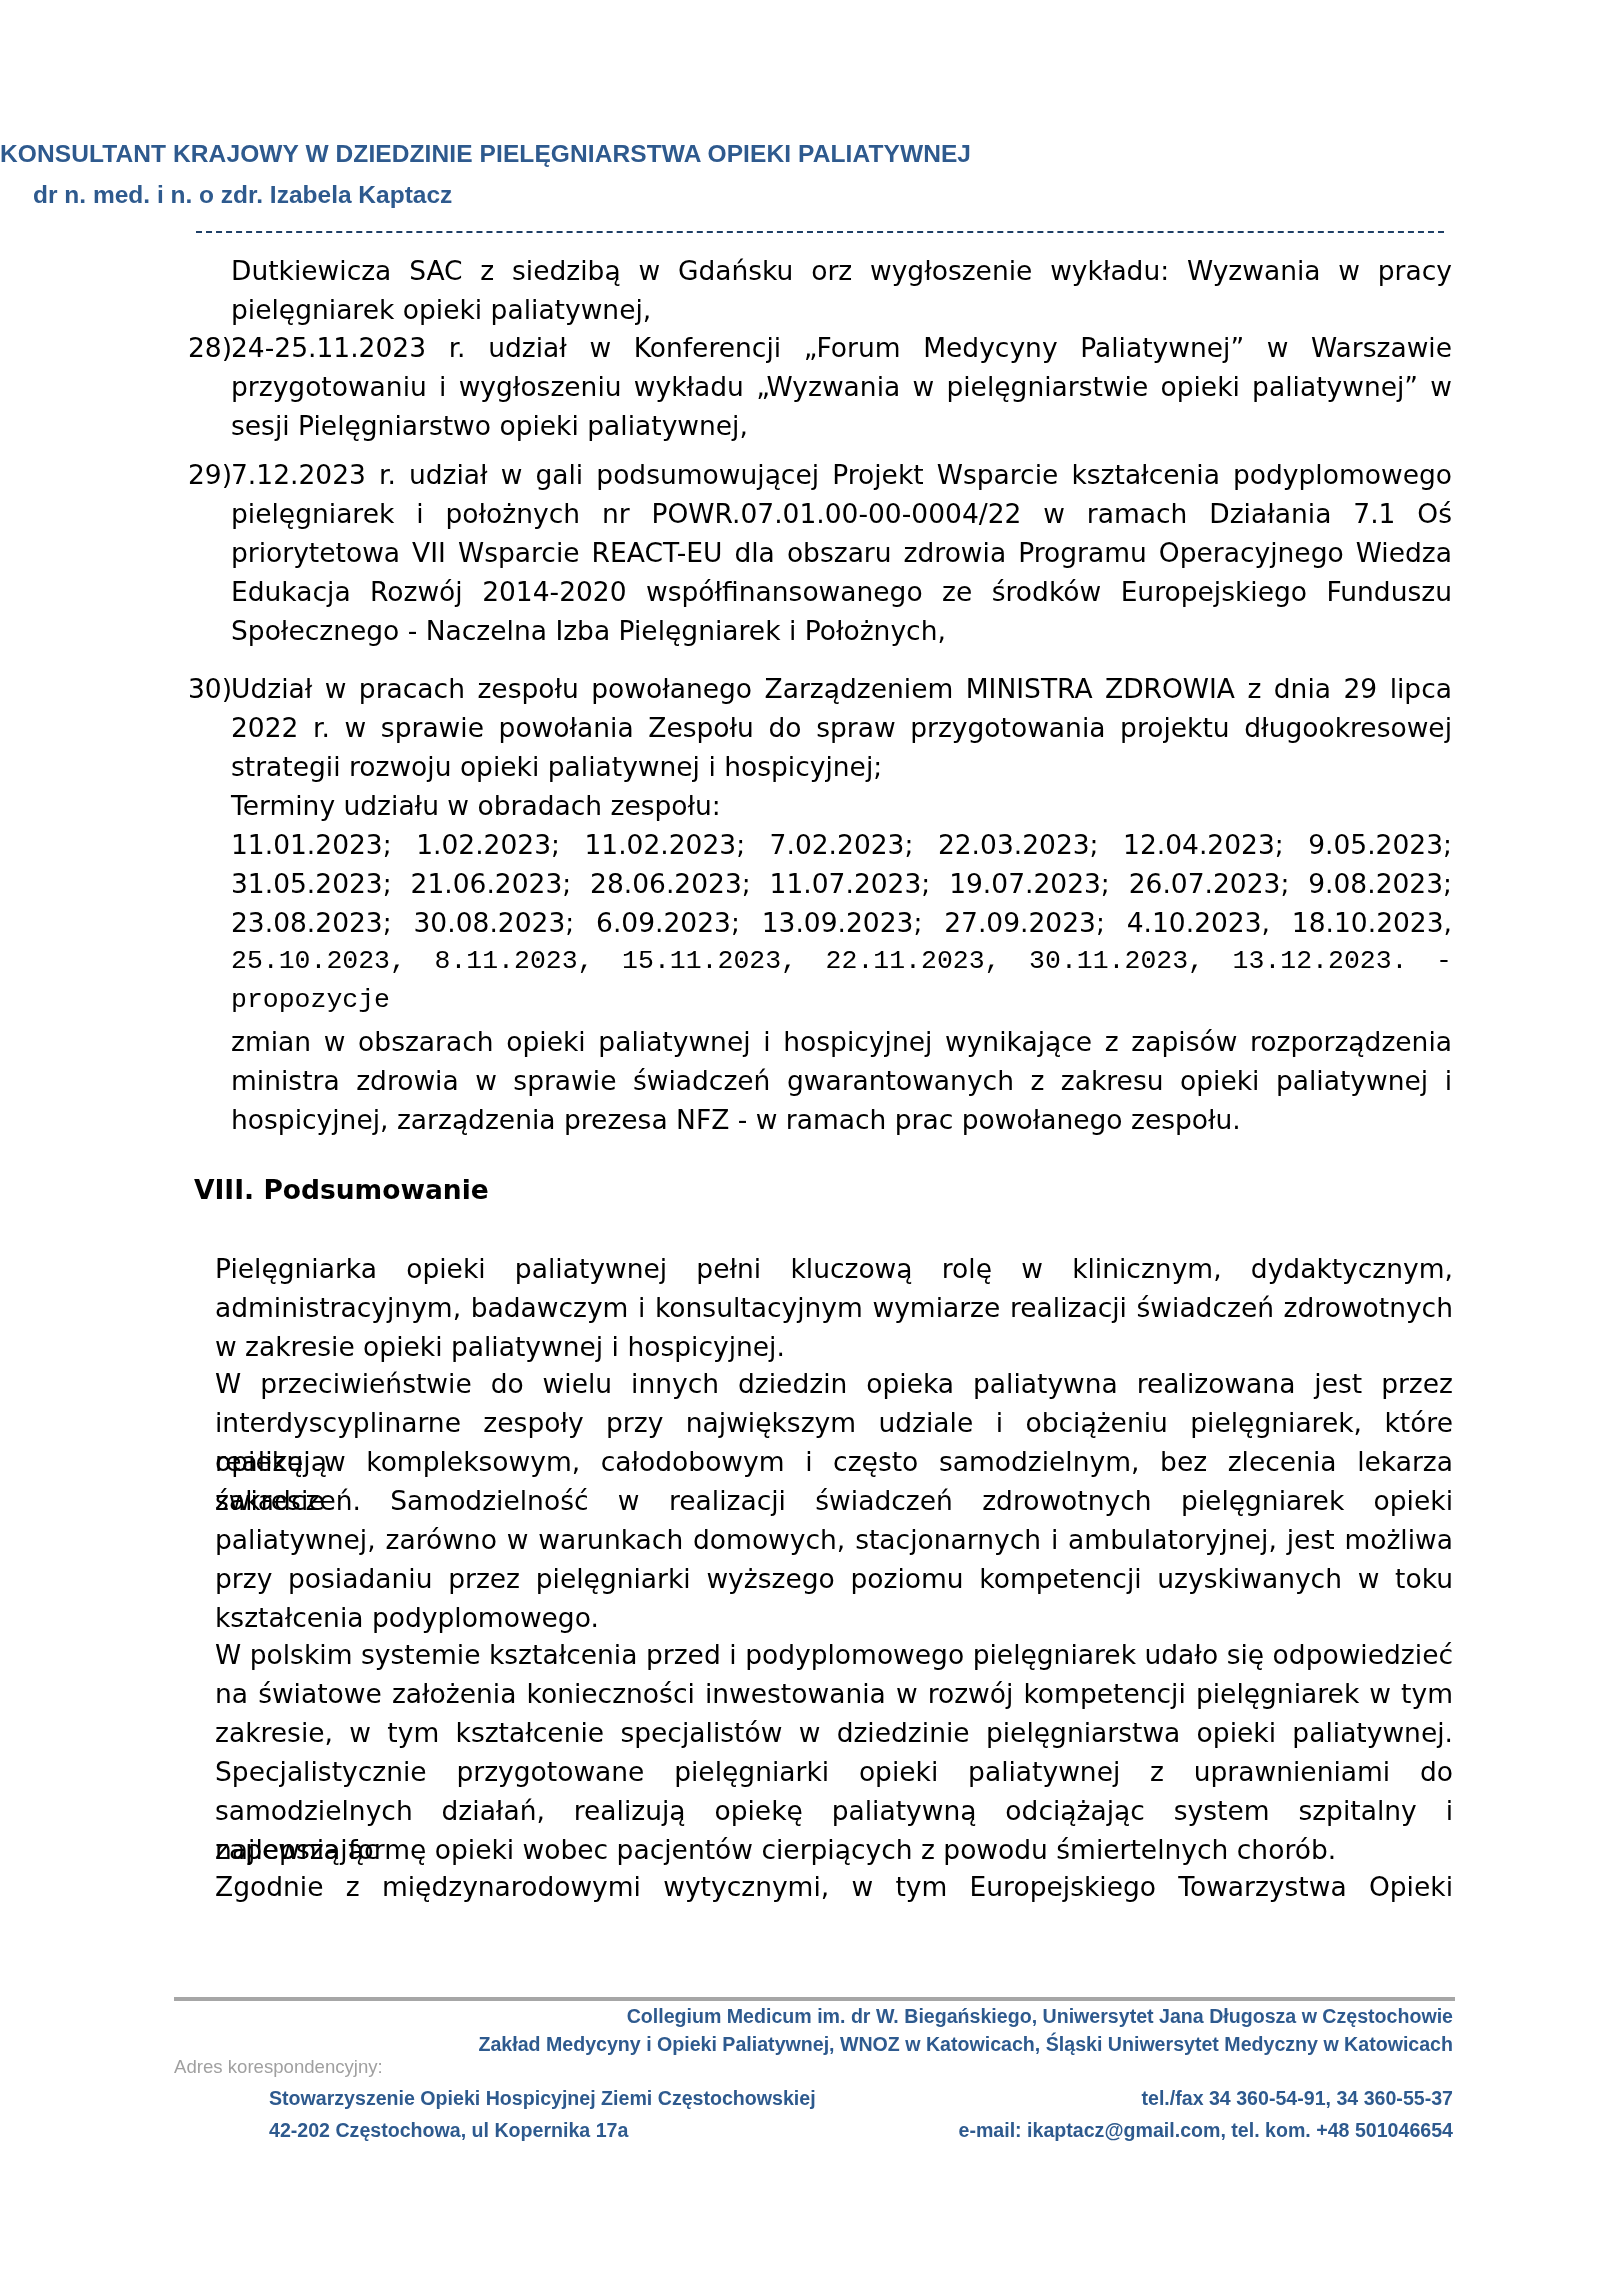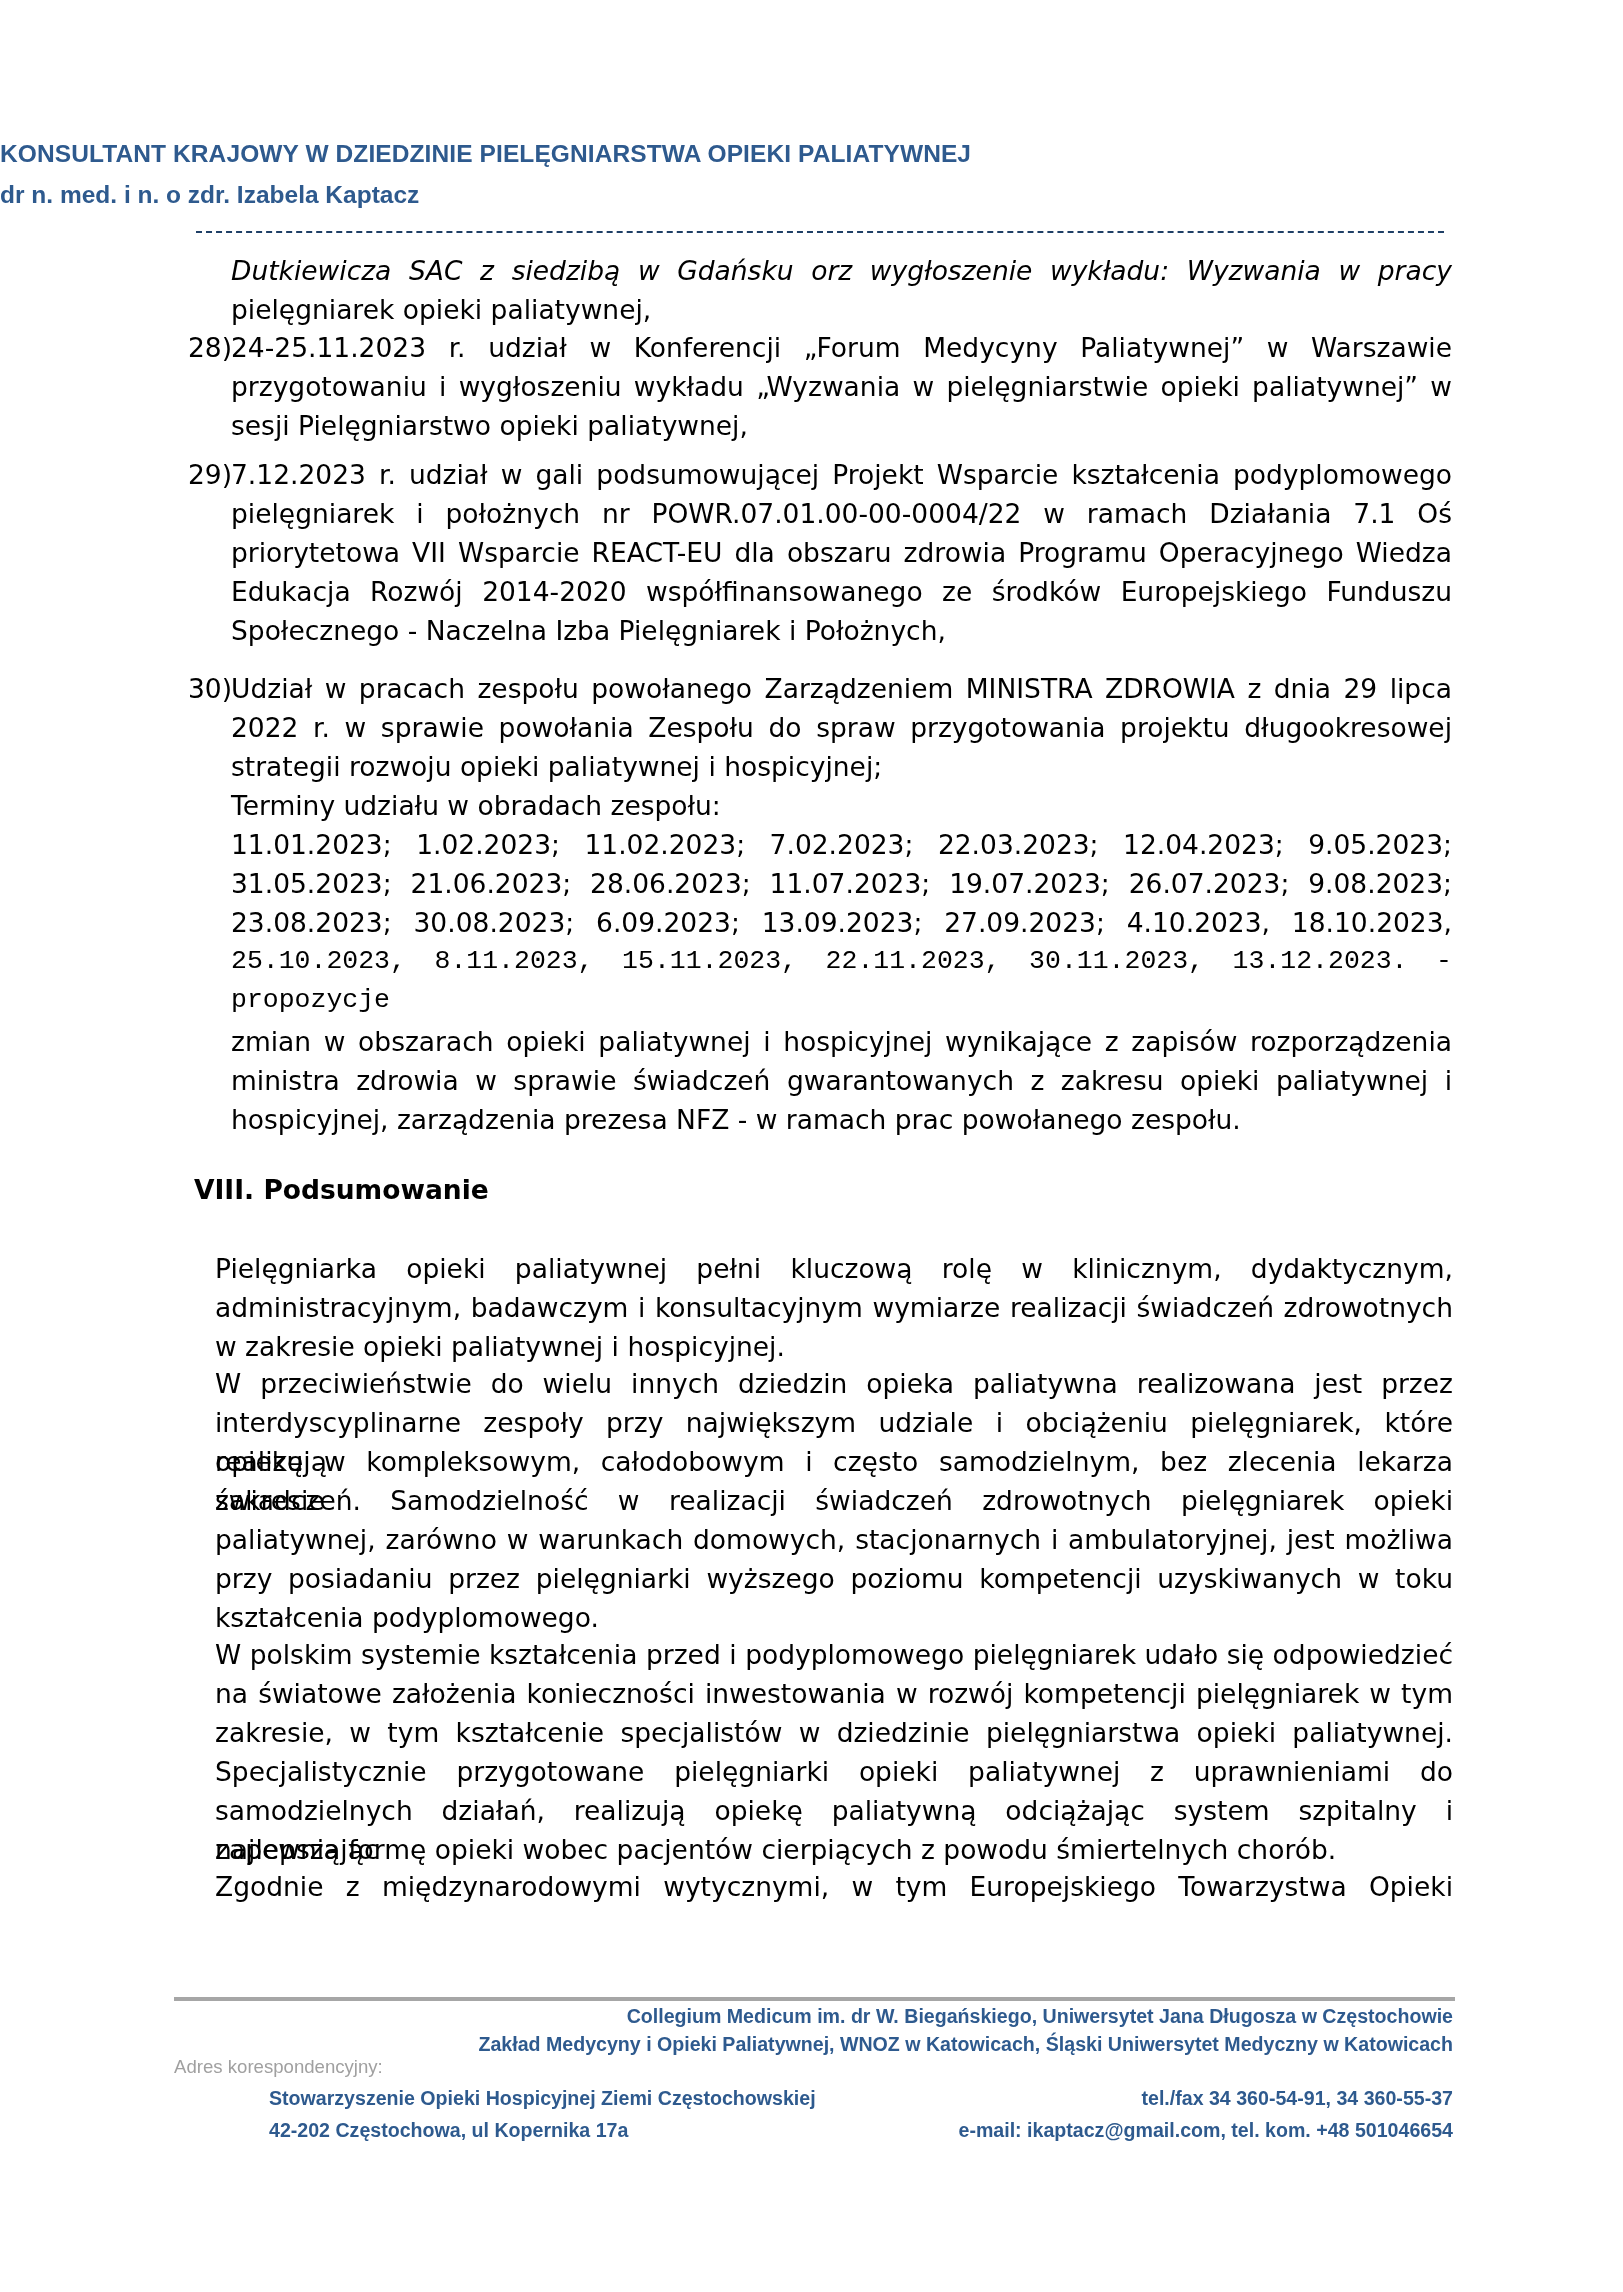--- a/index.html
+++ b/index.html
@@ -27,20 +27,21 @@
     }
     .header-title {
       font-size: 24.5px;
       line-height: 33px;
       letter-spacing: 0.1px;
     }
     .header-subtitle {
       font-size: 24.5px;
       line-height: 33px;
       margin-top: 7.8px;
+      margin-left: 33px;
     }
     .header-divider {
       position: absolute;
       left: 196px;
       top: 231px;
       width: 1248px;
       height: 0;
       border-top: 2px dashed #1f3f66;
     }
     .body-text {
@@ -136,21 +137,21 @@
 
 <div class="header">
   <div class="header-title">KONSULTANT KRAJOWY W DZIEDZINIE PIELĘGNIARSTWA OPIEKI PALIATYWNEJ</div>
   <div class="header-subtitle">dr n. med. i n. o zdr. Izabela Kaptacz</div>
 </div>
 <div class="header-divider"></div>
 
 <div class="body-text">
 
   <div class="list-item" style="top:251px;">
-    <span class="line" style="white-space: normal; font-style: italic;">Dutkiewicza SAC z siedzibą w Gdańsku orz wygłoszenie wykładu: Wyzwania w pracy</span>
+    <span class="line" style="white-space: normal;">Dutkiewicza SAC z siedzibą w Gdańsku orz wygłoszenie wykładu: Wyzwania w pracy</span>
     <span class="line last" style="white-space: normal;">pielęgniarek opieki paliatywnej,</span>
   </div>
 
   <div class="list-item" style="top:328px;">
     <span class="list-num">28)</span>
     <span class="line" style="white-space: normal;">24-25.11.2023 r. udział w Konferencji „Forum Medycyny Paliatywnej” w Warszawie</span>
     <span class="line" style="white-space: normal;">przygotowaniu i wygłoszeniu wykładu „Wyzwania w pielęgniarstwie opieki paliatywnej” w</span>
     <span class="line last" style="white-space: normal;">sesji Pielęgniarstwo opieki paliatywnej,</span>
   </div>
 

